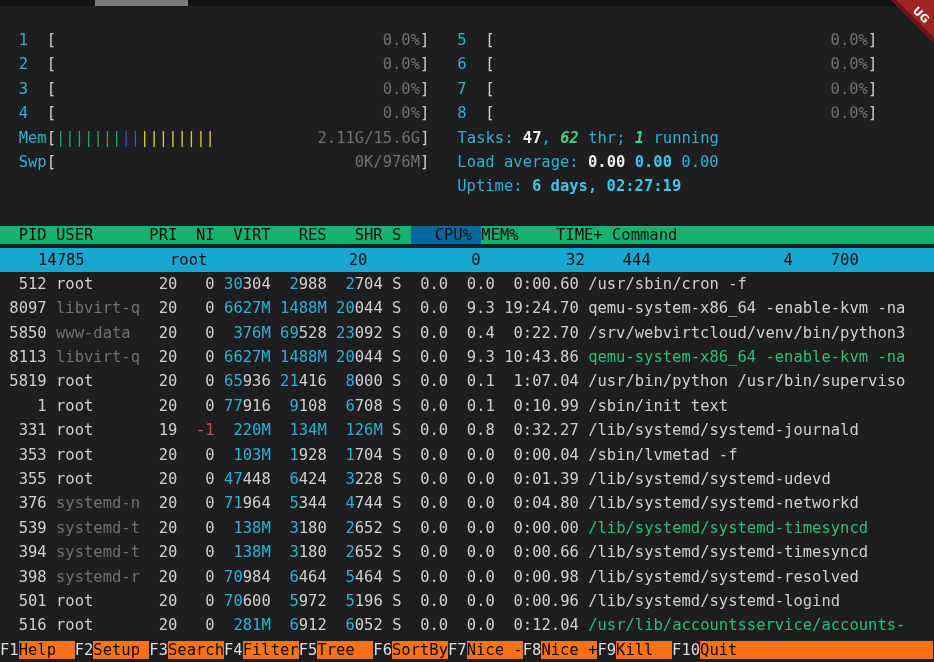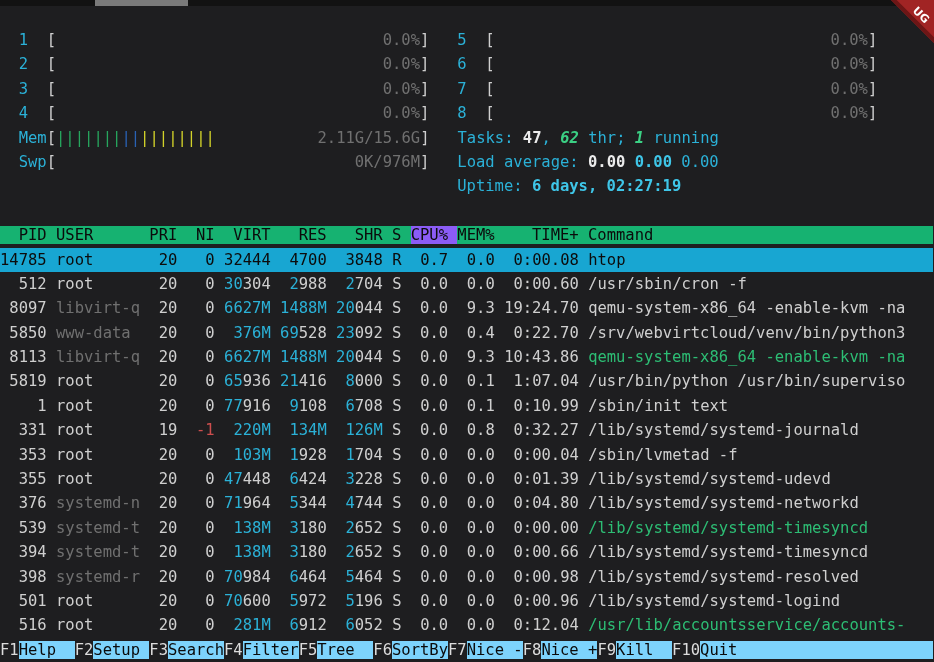--- a/index.html
+++ b/index.html
@@ -18,25 +18,25 @@
   .g{color:#2dbd74;}
   .bg2{color:#3bd084;font-weight:bold;font-style:italic;}
   .w{color:#cfcfcf;}
   .bw{color:#ececec;font-weight:bold;}
   .sh{color:#707070;text-align:center;}
   .rd{color:#cd4e4e;}
   .pg{color:#27a65e;}
   .pb{color:#2a62b4;}
   .py{color:#d2d22a;}
   .hdr{background:#16b271;color:#0b0b0b;}
-  .hdr-sort{background:#8b5cf6;}
+  .hdr-sort{background:#0369a1;padding-left:24px;}
   .sel{background:#18a6d2;}
-  .sel span{color:#0c0c0c !important;}
+  .sel span{color:#0c0c0c !important;margin-left:38px;}
   .fk{color:#dcdcdc;text-align:right;}
-  .fl{background:#7dd3fc;color:#0b0b0b;}
+  .fl{background:#f97316;color:#0b0b0b;}
   .ribbon{
     position:absolute;top:-27px;right:-55px;width:110px;height:54px;
     background:#a12424;border-bottom:4px solid #6d1616;
     transform:rotate(45deg);
     display:flex;align-items:flex-end;justify-content:center;
     color:#ffffff;font-weight:bold;font-size:11px;line-height:13px;
     font-family:"DejaVu Sans",sans-serif;z-index:5;
   }
 </style>
 </head>

